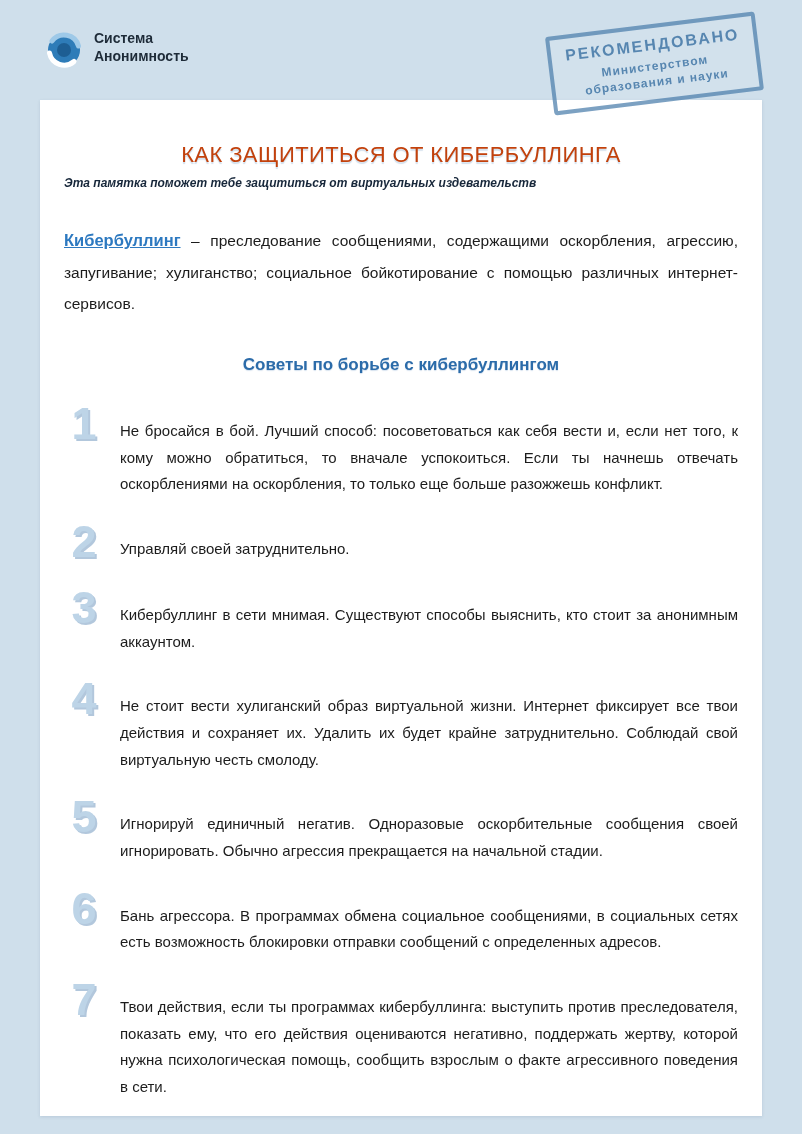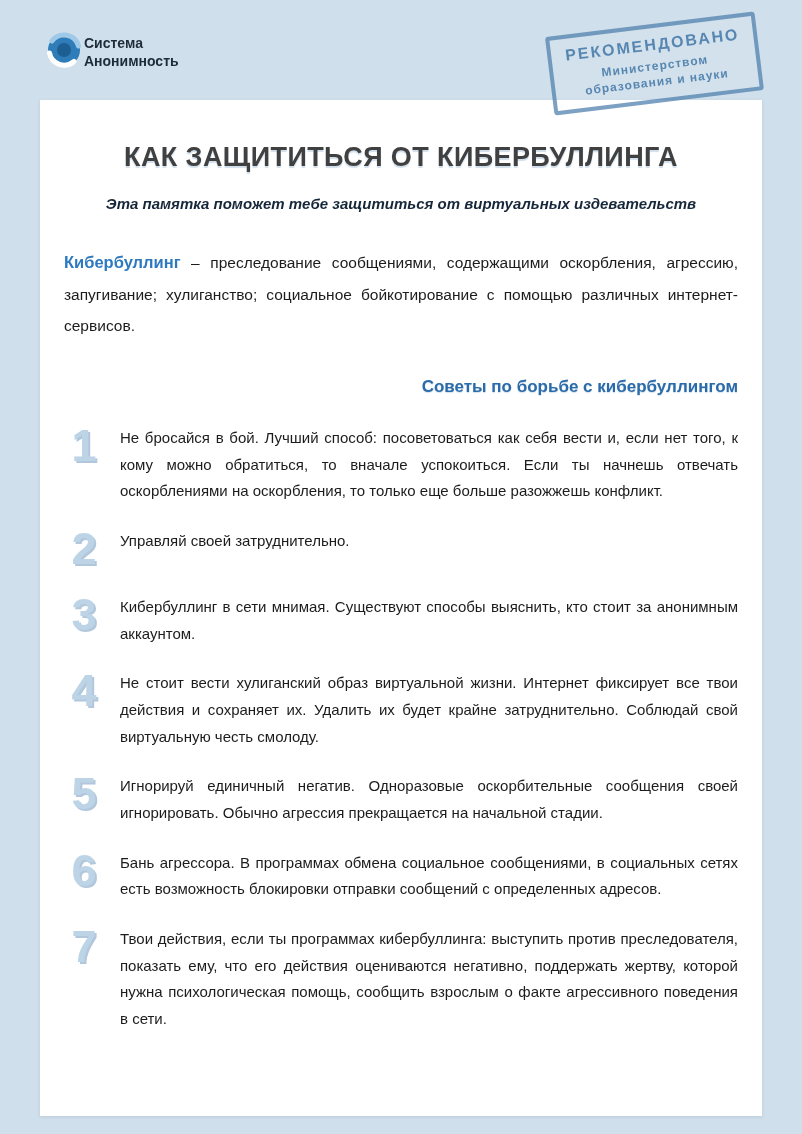--- a/index.html
+++ b/index.html
@@ -14,21 +14,22 @@
   }
 
   
   .top-bar { position: relative; height: 100px; }
 
   .logo {
     position: absolute;
     left: 44px;
     top: 30px;
     display: flex;
-    align-items: flex-end;
+    align-items: flex-start;
+    gap: 10px;
   }
   .logo-icon { width: 40px; height: 40px; display: block; }
   .logo-text {
     display: flex;
     flex-direction: column;
     font-weight: bold;
     font-size: 14px;
     line-height: 1.25;
     color: #1e2b38;
   }
@@ -68,52 +69,52 @@
     background: #ffffff;
     height: 1016px;
     padding: 36px 24px 0;
     overflow: hidden;
     box-shadow: 0 1px 3px rgba(60,90,120,0.15);
   }
 
   .title {
     margin: 6px 0 0;
     text-align: center;
-    font-size: 27px;
-    font-weight: bold;
+    font-size: 22px;
+    font-weight: normal;
     letter-spacing: 0.4px;
-    color: #404040;
+    color: #c2410c;
     text-shadow: 0 2px 1px rgba(43,107,169,0.22);
   }
 
   .subtitle {
-    margin: 22px 0 0;
-    text-align: center;
-    font-size: 15px;
+    margin: 8px 0 0;
+    font-size: 12px;
     font-weight: bold;
     font-style: italic;
     color: #17273a;
   }
 
   .definition {
     margin: 34px 0 0;
     font-size: 15.5px;
     line-height: 2.0;
     text-align: justify;
     color: #1c1c1c;
   }
   .definition .term {
     color: #2d79c0;
     font-weight: bold;
     font-size: 16.5px;
+    text-decoration: underline;
   }
 
   .section-heading {
     margin: 36px 0 8px;
-    text-align: right;
+    text-align: center;
     font-size: 17px;
     font-weight: bold;
     color: #2b6ba9;
     text-shadow: 0 1px 1px rgba(43,107,169,0.2);
   }
 
   .tips {
     list-style: none;
     margin: 28px 0 0;
     padding: 0;
@@ -128,21 +129,21 @@
     flex: 0 0 40px;
     width: 40px;
     font-size: 45px;
     font-weight: bold;
     line-height: 0.95;
     color: #bdd4e7;
     text-align: center;
     text-shadow: 2px 2px 0 rgba(126,161,196,0.6);
   }
   .tip-text {
-    margin: 0 0 0;
+    margin: 15px 0 0;
     font-size: 15px;
     line-height: 1.78;
     text-align: justify;
     color: #1c1c1c;
   }
 </style>
 </head>
 <body>
 
 <div class="page">

